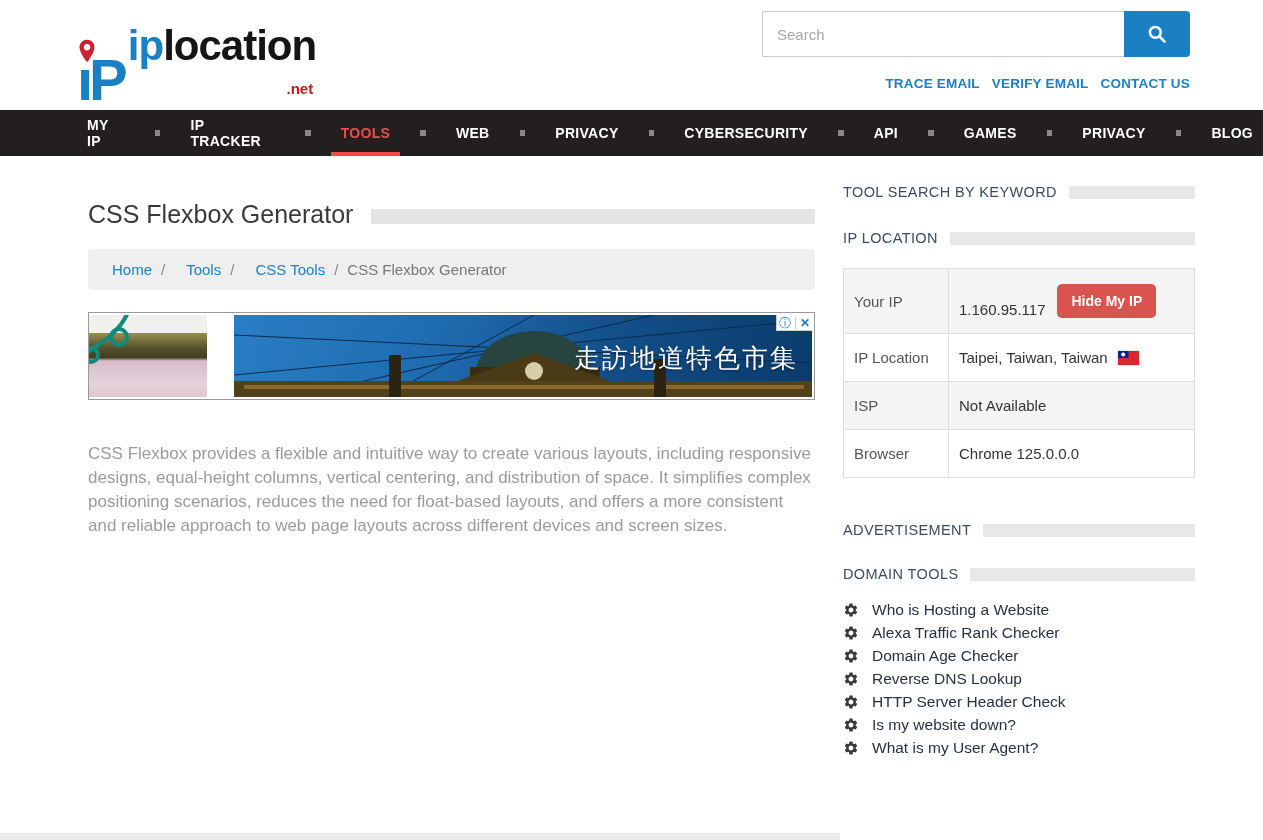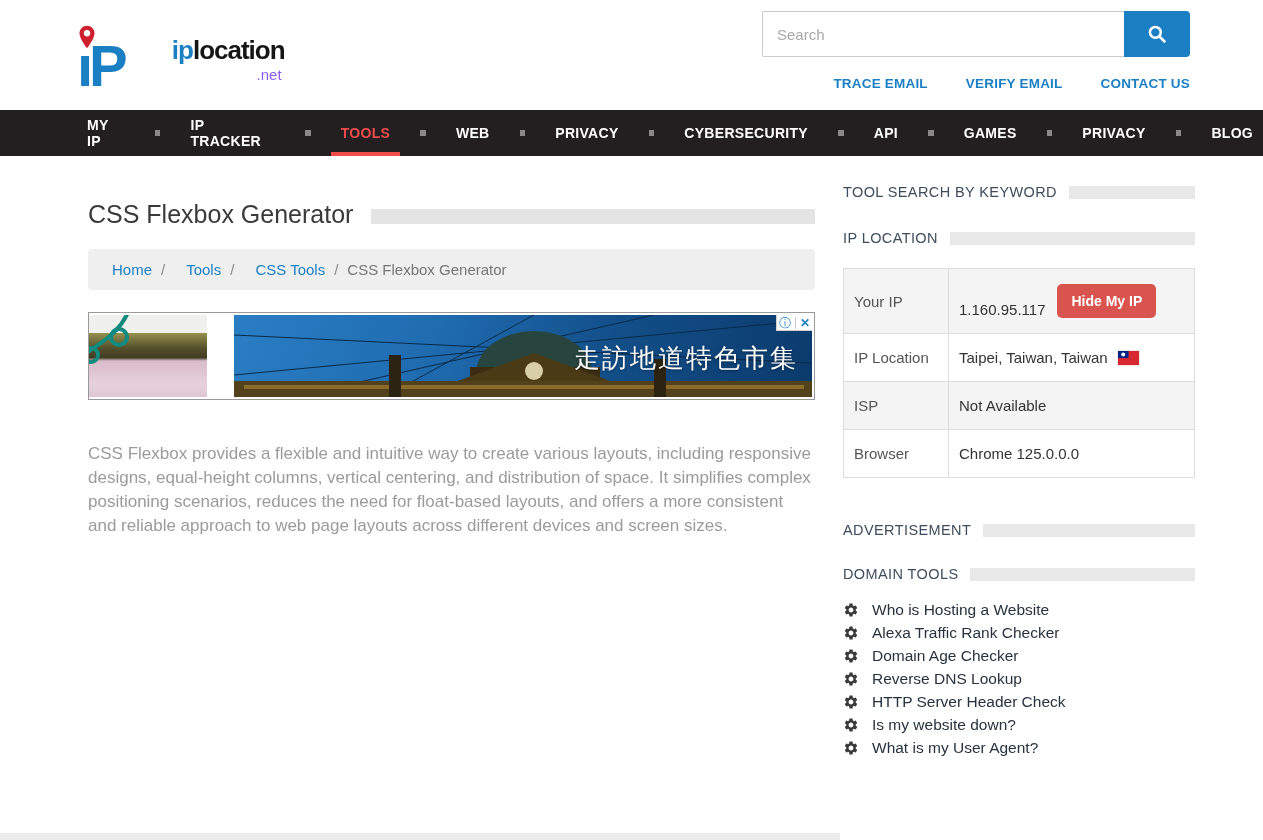--- a/index.html
+++ b/index.html
@@ -6,30 +6,30 @@
   body { font-family:"Liberation Sans", sans-serif; background:#fff; }
   .page { width:1263px; height:840px; position:relative; overflow:hidden; background:#fff; }
 
   
   .header { position:relative; height:110px; background:#fff; }
   .logo { position:absolute; left:77px; top:25px; display:flex; align-items:flex-end; cursor:pointer; }
   .logo-mark { position:relative; padding-top:12px; }
   .mark-text { font-size:58px; font-weight:bold; color:#1b7fc4; letter-spacing:-4px; line-height:1; display:block; }
   .pin-svg { position:absolute; left:1px; top:0; }
   .logo-text { margin-left:4px; margin-bottom:12px; }
-  .logo-line { font-size:26px; font-weight:bold; letter-spacing:-1px; line-height:1;margin-left:44px; }
+  .logo-line { font-size:42px; font-weight:bold; letter-spacing:-1px; line-height:1; }
   .lt-ip { color:#1b7fc4; }
   .lt-loc { color:#151515; }
-  .lt-net { font-size:15px; font-weight:normal; color:#8b5cf6; text-align:right; margin-top:3px; padding-right:3px; }
+  .lt-net { font-size:15px; font-weight:bold; color:#b91c1c; text-align:right; margin-top:13px; padding-right:3px; }
 
   .hdr-search { position:absolute; top:11px; right:73px; width:428px; height:46px; display:flex; }
   .hdr-search input { flex:1; border:1px solid #ccc; border-right:none; border-radius:2px 0 0 2px; padding:0 14px; font-size:15px; color:#444; outline:none; font-family:inherit; }
   .hdr-search input::placeholder { color:#a9a9a9; }
   .hdr-search button { width:66px; background:#1b7fc4; border:none; border-radius:0 4px 4px 0; cursor:pointer; display:flex; align-items:center; justify-content:center; }
-  .quick-links { position:absolute; top:76px; right:73px; display:flex; gap:38px;text-align:center; }
+  .quick-links { position:absolute; top:76px; right:73px; display:flex; gap:12px;text-align:center; }
   .quick-links a { color:#1b7fc4; font-size:13.5px; font-weight:bold; text-decoration:none; letter-spacing:0.2px; }
 
   
   .nav { height:46px; background:#231f20; display:flex; align-items:stretch; padding-left:77px; }
   .nav-item { color:#fff; font-size:14px; font-weight:bold; letter-spacing:0.3px; display:flex; align-items:center; padding:0 10px; text-decoration:none; cursor:pointer; }
   .nav-item.active { color:#f04c4c; box-shadow:inset 0 -4px 0 #f04c4c; }
   .nav-sep { width:6px; height:6px; background:#8b8889; align-self:center; margin:0 20px; }
 
   
   .content { display:flex; margin-left:88px; margin-right:68px; }

